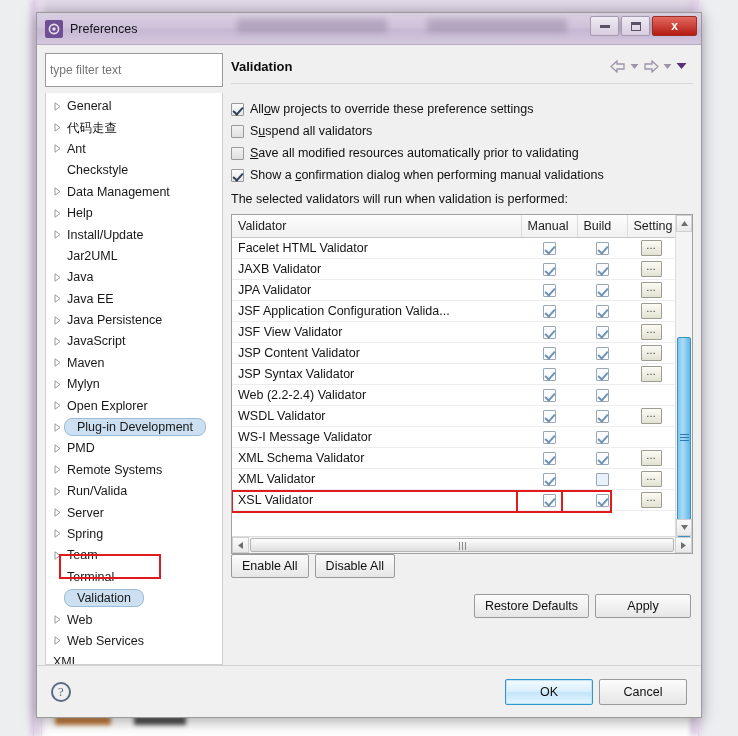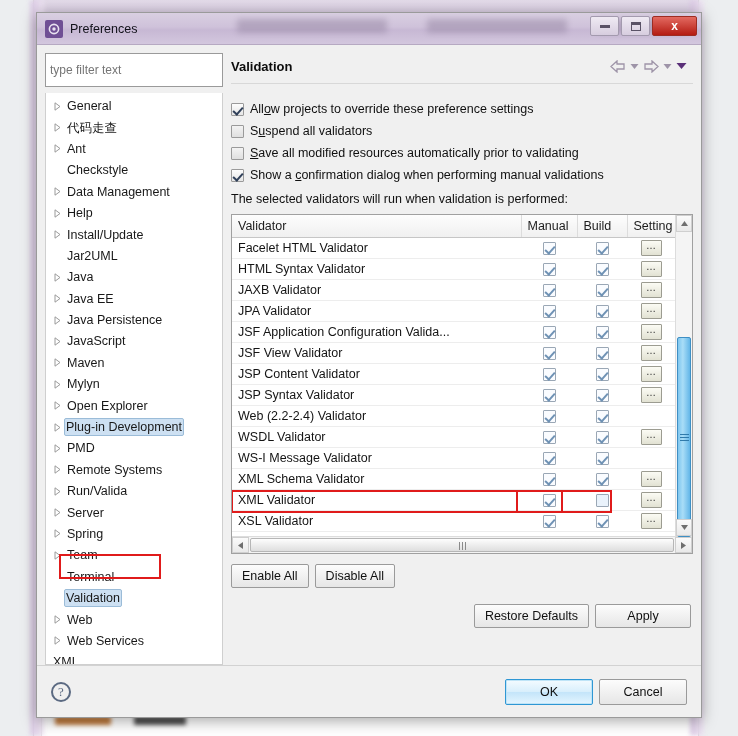--- a/index.html
+++ b/index.html
@@ -157,22 +157,22 @@
   }
   .arrow {
     width: 14px; flex: 0 0 14px;
     display: flex; align-items: center; justify-content: center;
   }
   .arrow svg { display: block; }
   .tree-label { padding: 0 3px; line-height: 16px; }
   .tree-item.selected .tree-label {
     background: #cde0f2;
     border: 1px solid #9bbcd8;
-    border-radius: 2px;
-    padding: 0 1px;
+    border-radius: 8px;
+    padding: 0 12px;
   }
 
   .right-pane {
     flex: 1 1 auto;
     margin-left: 8px;
     display: flex; flex-direction: column;
     min-width: 0;
   }
   .page-head {
     display: flex; align-items: center;
@@ -340,21 +340,21 @@
     background: linear-gradient(#fcfcfc, #e6e6e6);
     font-size: 12.5px;
     color: #101010;
     height: 24px;
     padding: 0 10px;
     border-radius: 2px;
     font-family: "Liberation Sans", sans-serif;
     cursor: default;
   }
   .btn.wide { min-width: 96px; }
-  .row-small-btns { display: flex; gap: 6px; margin-top: 10px; }
+  .row-small-btns { display: flex; gap: 6px; }
   .row-right-btns { display: flex; gap: 6px; justify-content: flex-end; margin-top: 16px; padding-right: 2px; }
 
   .dlg-foot {
     flex: 0 0 auto;
     height: 52px;
     border-top: 1px solid #d2d2d2;
     background: #f0f0f0;
     display: flex; align-items: center;
     padding: 0 14px;
   }
@@ -785,26 +785,20 @@
                 </tr>
               </thead>
               <tbody id="tbody">
                   <tr>
                     <td class="c-name">Facelet HTML Validator</td>
                     <td class="c-mid"><span class="tcb checked"></span></td>
                     <td class="c-mid"><span class="tcb checked"></span></td>
                     <td class="c-mid"><span class="dots">…</span></td>
                   </tr>
                   <tr>
-                    <td class="c-name">HTML Syntax Validator</td>
-                    <td class="c-mid"><span class="tcb checked"></span></td>
-                    <td class="c-mid"><span class="tcb checked"></span></td>
-                    <td class="c-mid"><span class="dots">…</span></td>
-                  </tr>
-                  <tr>
                     <td class="c-name">JAXB Validator</td>
                     <td class="c-mid"><span class="tcb checked"></span></td>
                     <td class="c-mid"><span class="tcb checked"></span></td>
                     <td class="c-mid"><span class="dots">…</span></td>
                   </tr>
                   <tr>
                     <td class="c-name">JPA Validator</td>
                     <td class="c-mid"><span class="tcb checked"></span></td>
                     <td class="c-mid"><span class="tcb checked"></span></td>
                     <td class="c-mid"><span class="dots">…</span></td>

